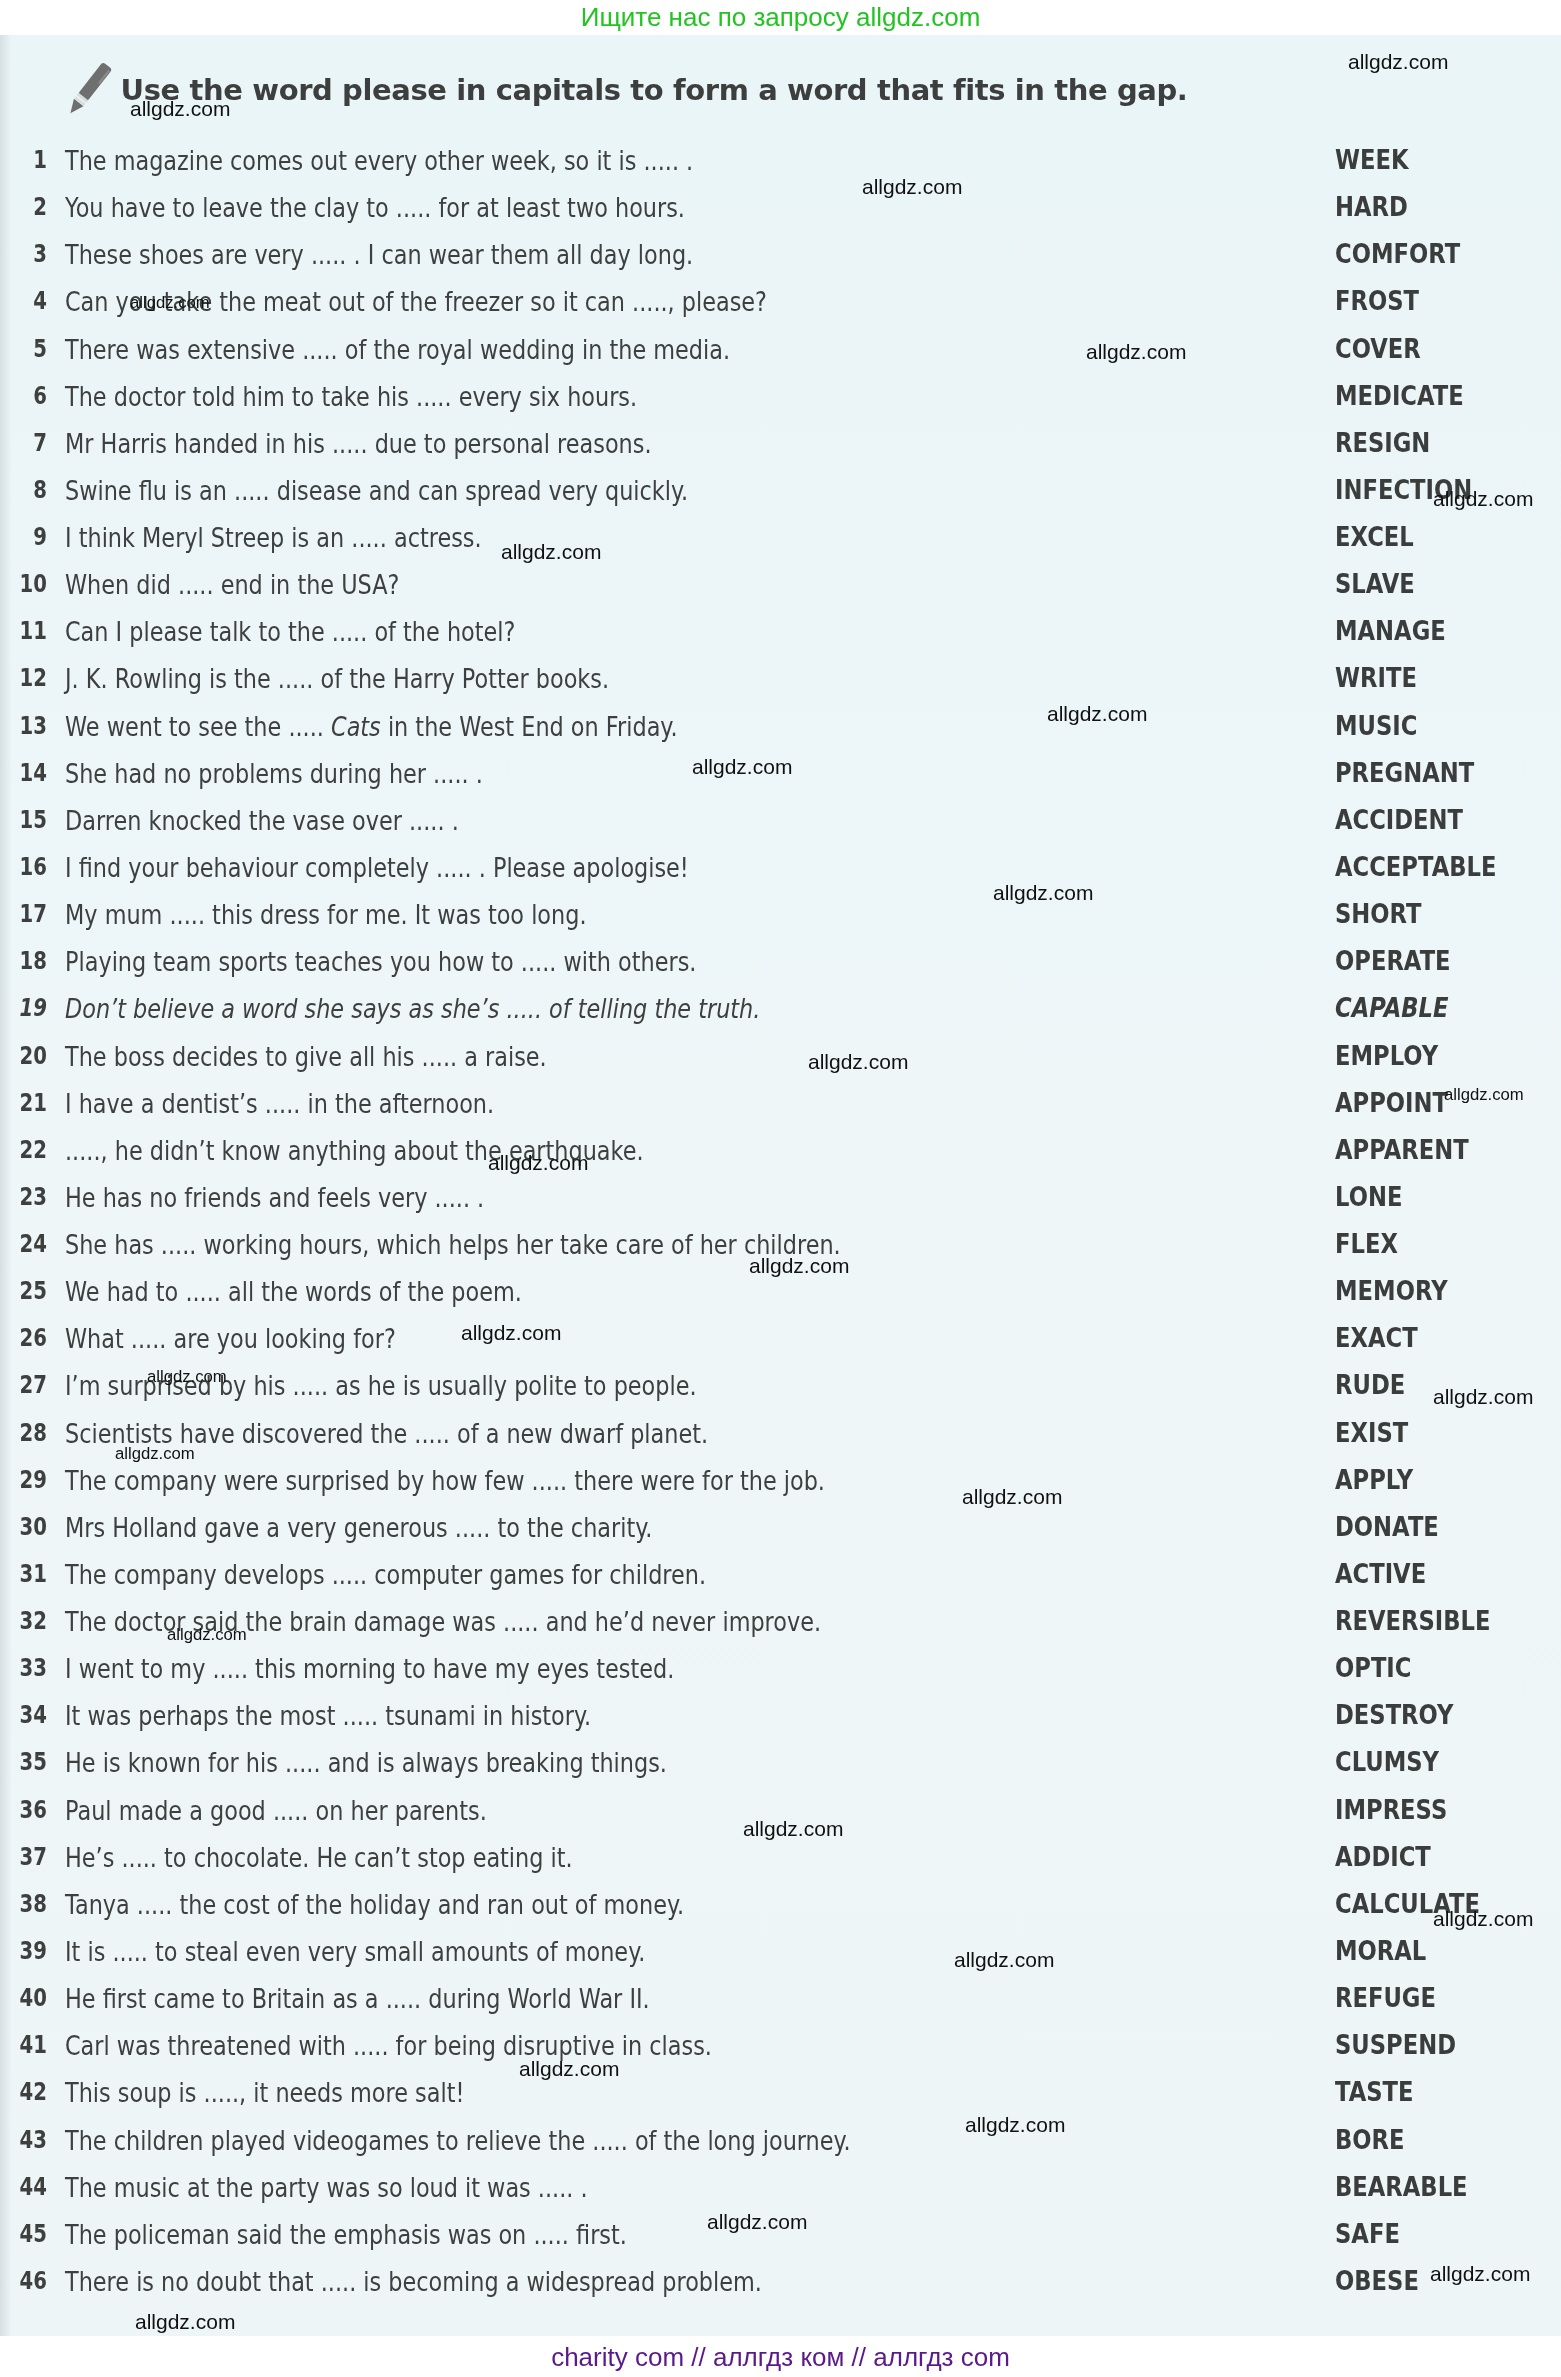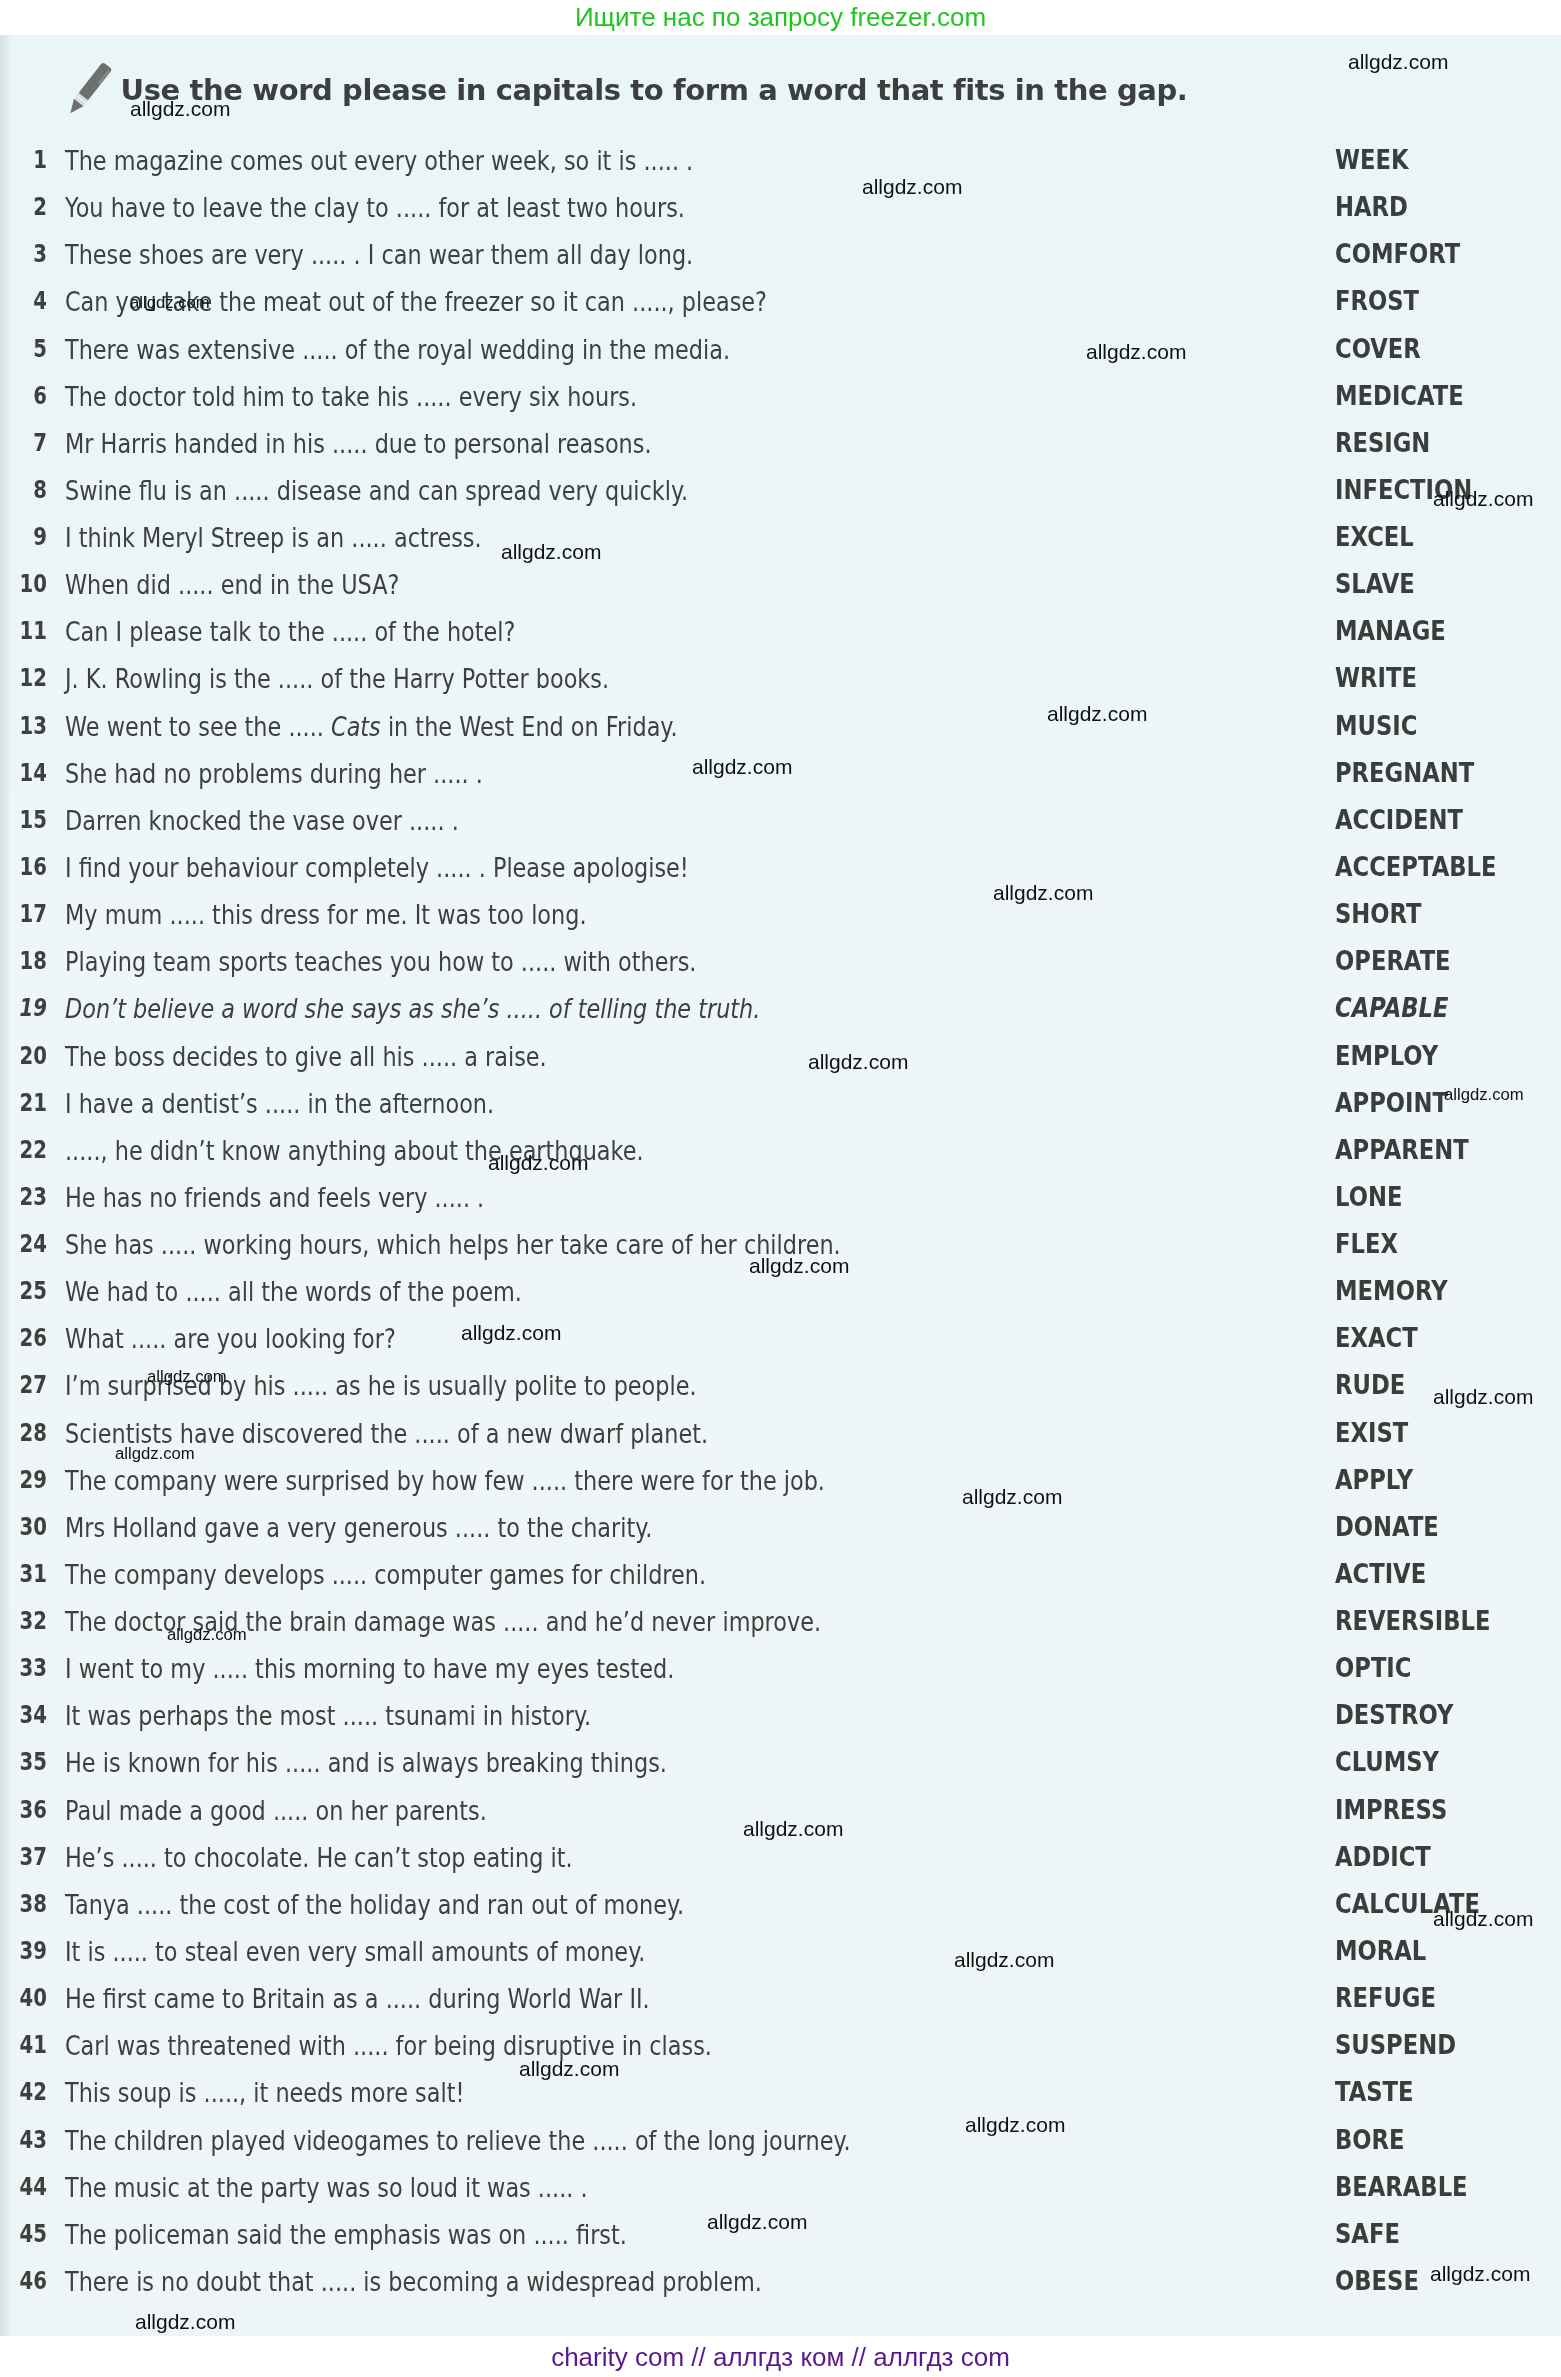--- a/index.html
+++ b/index.html
@@ -62,21 +62,21 @@
     .bottom-banner {
       position:absolute; left:0; top:2336px; width:1561px; height:42px;
       background:#ffffff; text-align:center;
       color:#5a1a8a; font-family:"Liberation Sans", sans-serif;
       font-size:26px; line-height:42px;
     }
   </style>
 </head>
 <body>
 
-<div class="top-banner">Ищите нас по запросу freezer.com</div>
+<div class="top-banner">Ищите нас по запросу allgdz.com</div>
 
 <div class="page">
   <div class="page-edge"></div>
 
   <div class="heading">
     <svg class="pen-icon" viewBox="0 0 64 90">
       <g transform="rotate(38 32 45)">
         <rect x="24" y="4" width="16" height="54" rx="4" fill="#6e6f6e"></rect>
         <rect x="36" y="8" width="3" height="22" fill="#8a8b8a"></rect>
         <rect x="24" y="56" width="16" height="4" fill="#d8dcdc"></rect>

